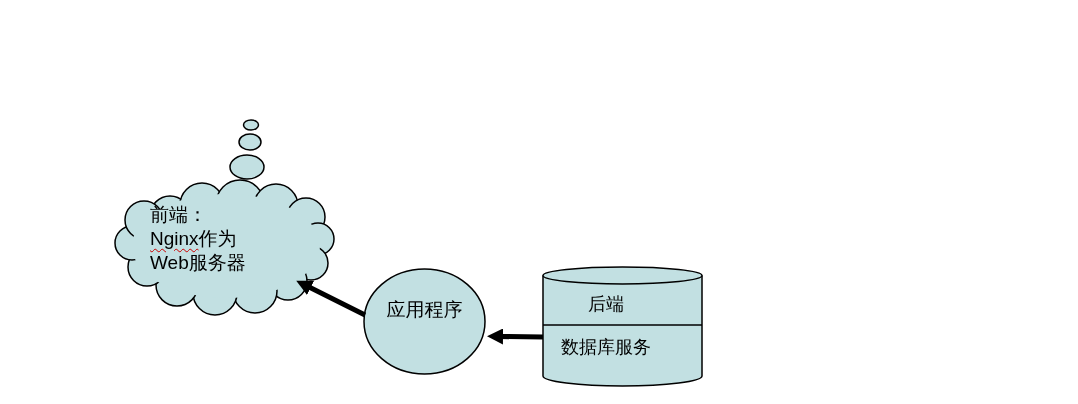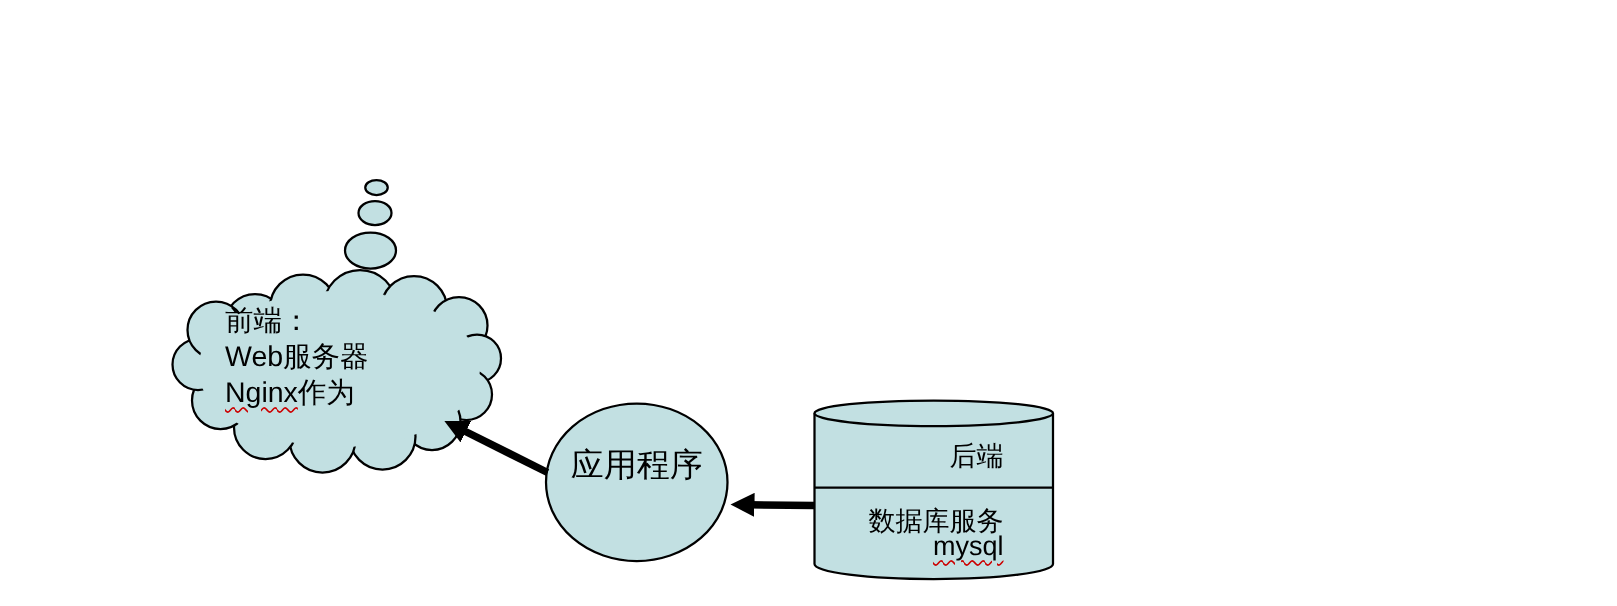--- a/index.html
+++ b/index.html
@@ -11,22 +11,22 @@
     overflow:hidden;
     margin-top:24px;
   }
   svg{position:absolute;left:0;top:0;}
   .shape{fill:var(--shape_fill,#c2e0e2);stroke:var(--shape_stroke,#000);stroke-width:1.5;}
   .cover{fill:var(--shape_fill,#c2e0e2);stroke:none;}
   .edge{fill:none;stroke:var(--shape_stroke,#000);stroke-width:1.5;}
   .arrow{stroke:var(--arrow,#000);stroke-width:5;fill:none;}
   .txt{position:absolute;color:var(--text,#000);white-space:nowrap;}
   .cloud-text{left:150px;top:179px;font-size:19px;line-height:24px;text-align:left;}
-  .circle-text{left:364px;top:274px;width:121px;font-size:22px;line-height:23px;text-align:center;}
-  .cyl-text{left:543px;width:126px;font-size:18px;line-height:22px;text-align:right;}
+  .circle-text{left:364px;top:274px;width:121px;font-size:19px;line-height:23px;text-align:center;}
+  .cyl-text{left:543px;width:126px;font-size:18px;line-height:22px;text-align:center;}
   .cyl-top{top:269px;}
   .cyl-svc{top:312px;}
   .cyl-eng{top:329px;}
   .misspell{
     text-decoration-line:underline;
     text-decoration-style:wavy;
     text-decoration-color:var(--misspell_underline,#c00);
     text-decoration-thickness:1px;
     text-underline-offset:3px;
   }
@@ -72,25 +72,24 @@
       <ellipse class="shape" cx="622.5" cy="251.5" rx="79.5" ry="8.5"></ellipse>
       <line class="edge" x1="543" y1="301" x2="702" y2="301"></line>
     </g>
 
     <line class="arrow" x1="365" y1="291" x2="307" y2="262" marker-end="url(#arrowhead)"></line>
     <line class="arrow" x1="543" y1="313" x2="499" y2="312.5" marker-end="url(#arrowhead)"></line>
   </svg>
 
   <div class="txt cloud-text">
     <div>前端：</div>
+    <div><span class="misspell">Nginx</span><span>作为</span></div>
     <div>Web服务器</div>
-    <div><span class="misspell">Nginx</span><span>作为</span></div>
   </div>
 
   <div class="txt circle-text">
     <div>应用程序</div>
   </div>
 
   <div class="txt cyl-text cyl-top">后端</div>
   <div class="txt cyl-text cyl-svc">数据库服务</div>
-  <div class="txt cyl-text cyl-eng"><span class="misspell">mysql</span></div>
 
 </div>
 
 </body></html>

